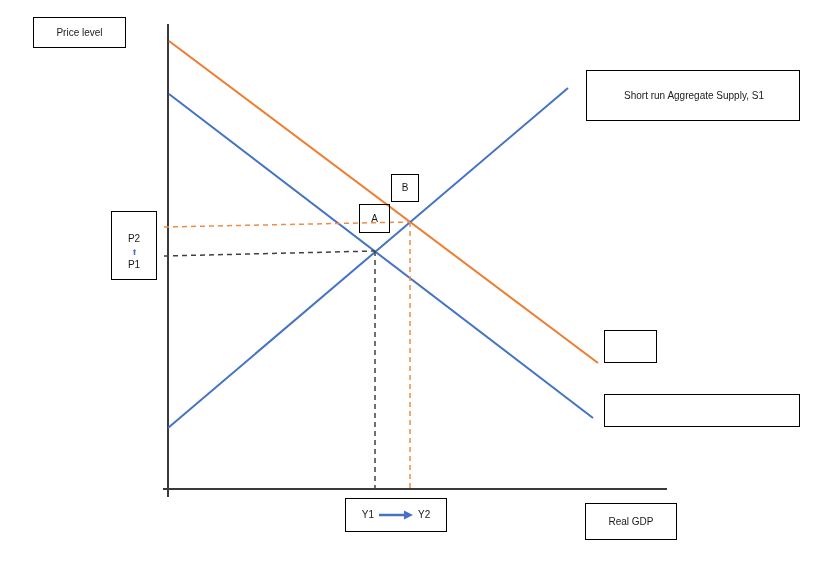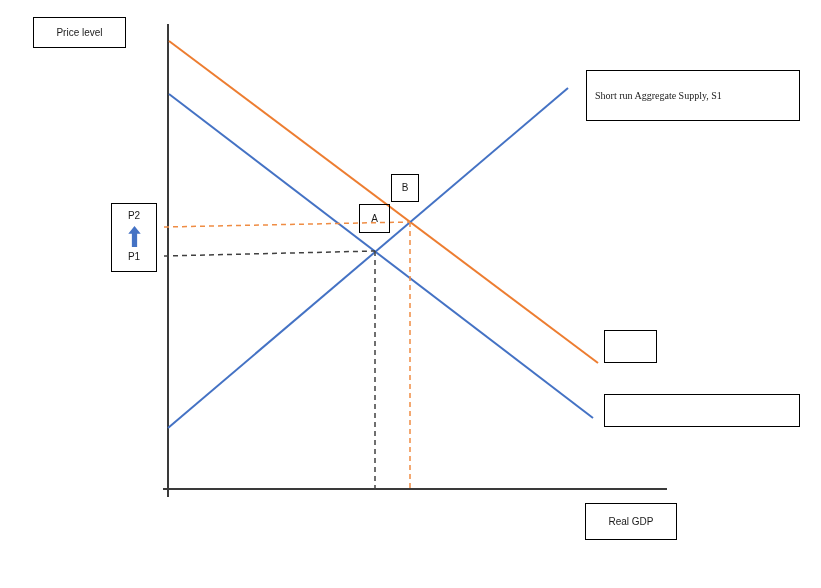--- a/index.html
+++ b/index.html
@@ -28,29 +28,29 @@
     background: transparent;
     color: #1a1a1a;
     font-size: 10px;
     line-height: 20px;
     display: flex;
     align-items: center;
     justify-content: center;
     box-sizing: border-box;
   }
   .label-box.left-align {
-    justify-content: flex-start;
+    justify-content: center;
     padding-left: 8px;
     padding-right: 6px;
-    font-family: Liberation Serif, serif;
   }
   .p-box {
     flex-direction: column;
     justify-content: space-between;
-    padding: 2px 0 4px 0;
+    padding: 17px 0 4px 0;
+    margin-top: 8px;
   }
   .y-box {
     flex-direction: row;
     gap: 5px;
   }
   .arrow-svg {
     display: block;
   }
 </style>
 </head>
@@ -95,18 +95,26 @@
   </div>
 
   <div class="label-box" style="left:604px; top:330px; width:53px; height:33px;">
     <span></span>
   </div>
 
   <div class="label-box" style="left:604px; top:394px; width:196px; height:33px;">
     <span></span>
   </div>
 
+  <div class="label-box y-box" style="left:345px; top:498px; width:102px; height:34px;">
+    <span>Y1</span>
+    <svg class="arrow-svg" width="34" height="12" viewBox="0 0 34 12">
+      <line x1="0" y1="6" x2="26" y2="6" stroke-width="2.5" stroke="#4472C4"></line>
+      <polygon points="25,1.5 34,6 25,10.5" fill="#4472C4"></polygon>
+    </svg>
+    <span>Y2</span>
+  </div>
 
   <div class="label-box" style="left:585px; top:503px; width:92px; height:37px;">
     <span>Real GDP</span>
   </div>
 
 </div>
 
 </body></html>

